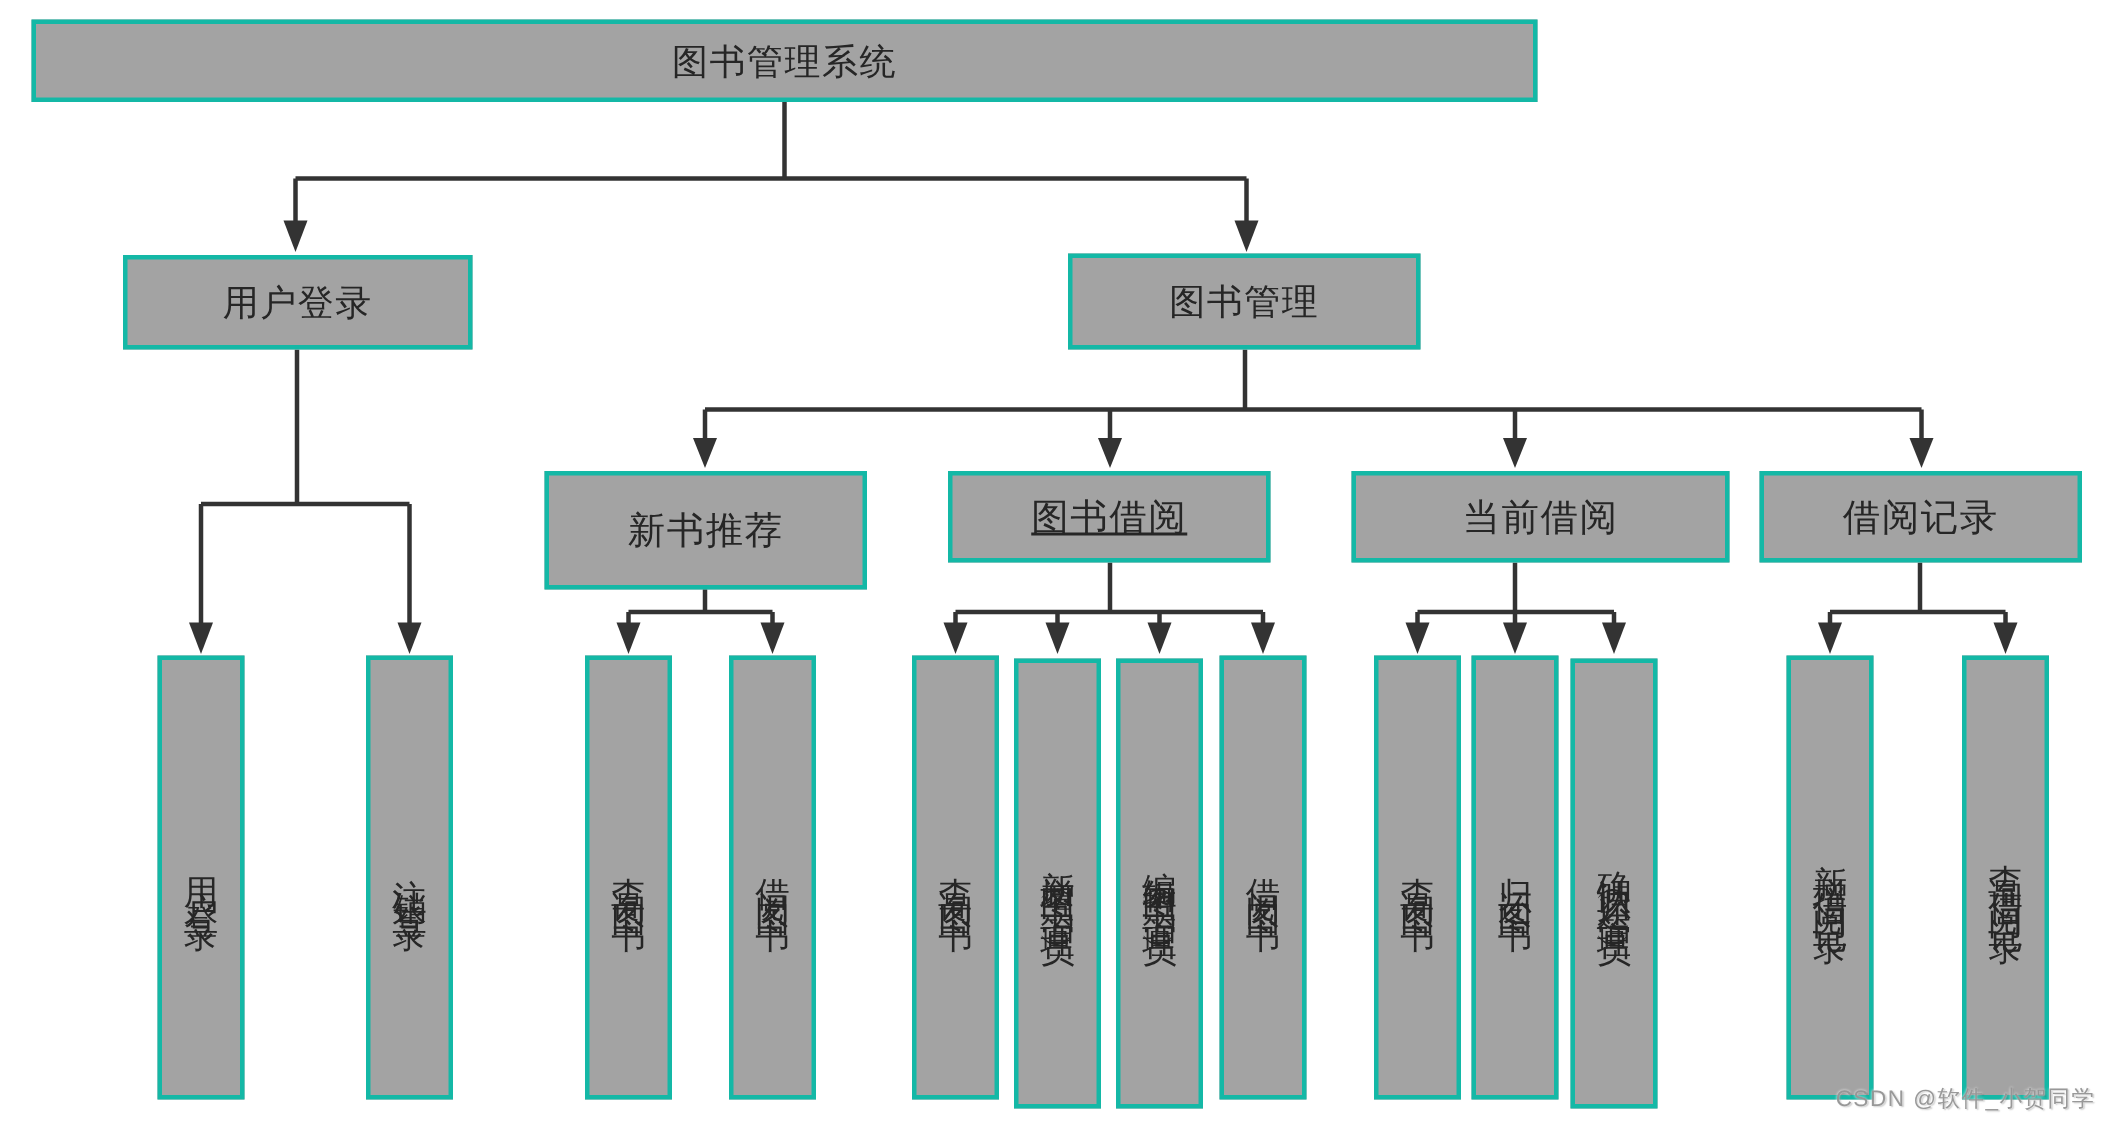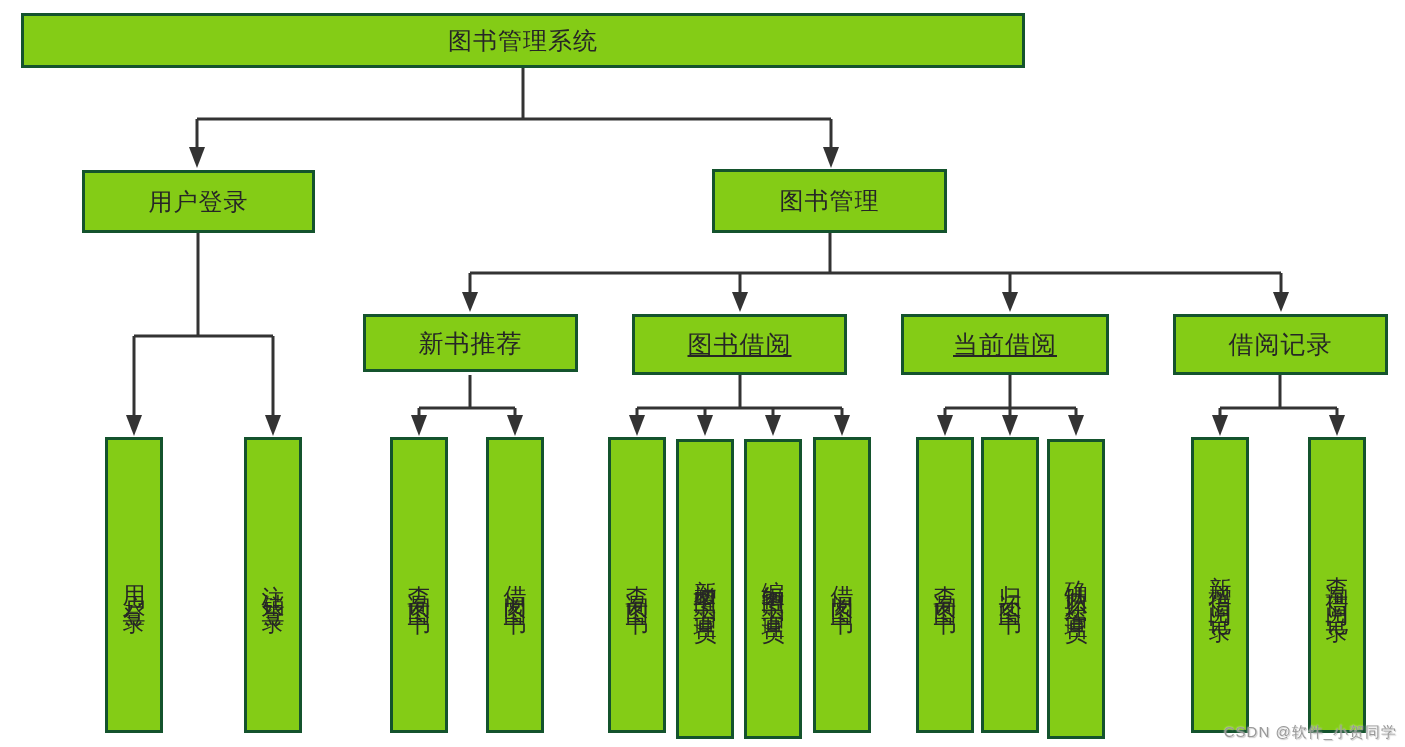--- a/index.html
+++ b/index.html
@@ -13,22 +13,22 @@
     overflow: hidden;
   }
   #connectors {
     position: absolute;
     left: 0; top: 0;
     width: 1405px; height: 747px;
   }
   .box {
     position: absolute;
     box-sizing: border-box;
-    border: 3px solid #14532d;
-    background: #84cc16;
+    border: 3px solid #14b8a6;
+    background: #a3a3a3;
     display: flex;
     align-items: center;
     justify-content: center;
     text-align: center;
   }
   .hlabel {
     white-space: nowrap;
     letter-spacing: 1px;
   }
   .root-label  { font-size: 24px; }
@@ -133,27 +133,27 @@
     <span class="hlabel root-label">图书管理系统</span>
   </div>
 
   <div class="box" style="left:82px; top:170px; width:233px; height:63px;">
     <span class="hlabel l2-label">用户登录</span>
   </div>
   <div class="box" style="left:712px; top:169px; width:235px; height:64px;">
     <span class="hlabel l2-label">图书管理</span>
   </div>
 
-  <div class="box" style="left:363px; top:314px; width:215px; height:58px;">
+  <div class="box" style="left:363px; top:314px; width:215px; height:79px;">
     <span class="hlabel l3-label">新书推荐</span>
   </div>
   <div class="box" style="left:632px; top:314px; width:215px; height:61px;text-decoration:underline;">
     <span class="hlabel l3-label">图书借阅</span>
   </div>
-  <div class="box" style="left:901px; top:314px; width:208px; height:61px;text-decoration:underline;">
+  <div class="box" style="left:901px; top:314px; width:252px; height:61px;">
     <span class="hlabel l3-label">当前借阅</span>
   </div>
   <div class="box" style="left:1173px; top:314px; width:215px; height:61px;">
     <span class="hlabel l3-label">借阅记录</span>
   </div>
 
   <div class="box" style="left:105px; top:437px; width:58px; height:296px;">
     <span class="vlabel">用户登录</span>
   </div>
   <div class="box" style="left:244px; top:437px; width:58px; height:296px;">

